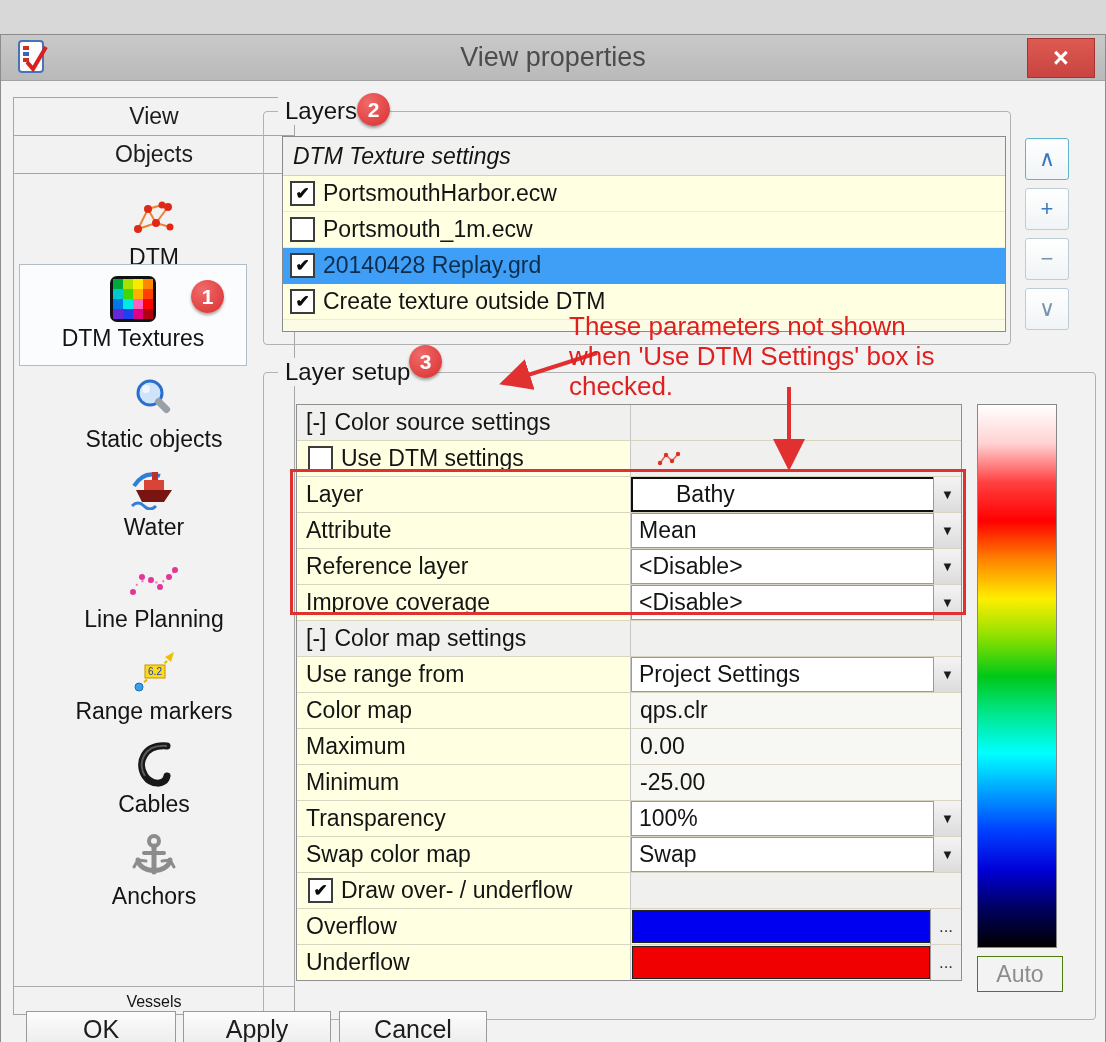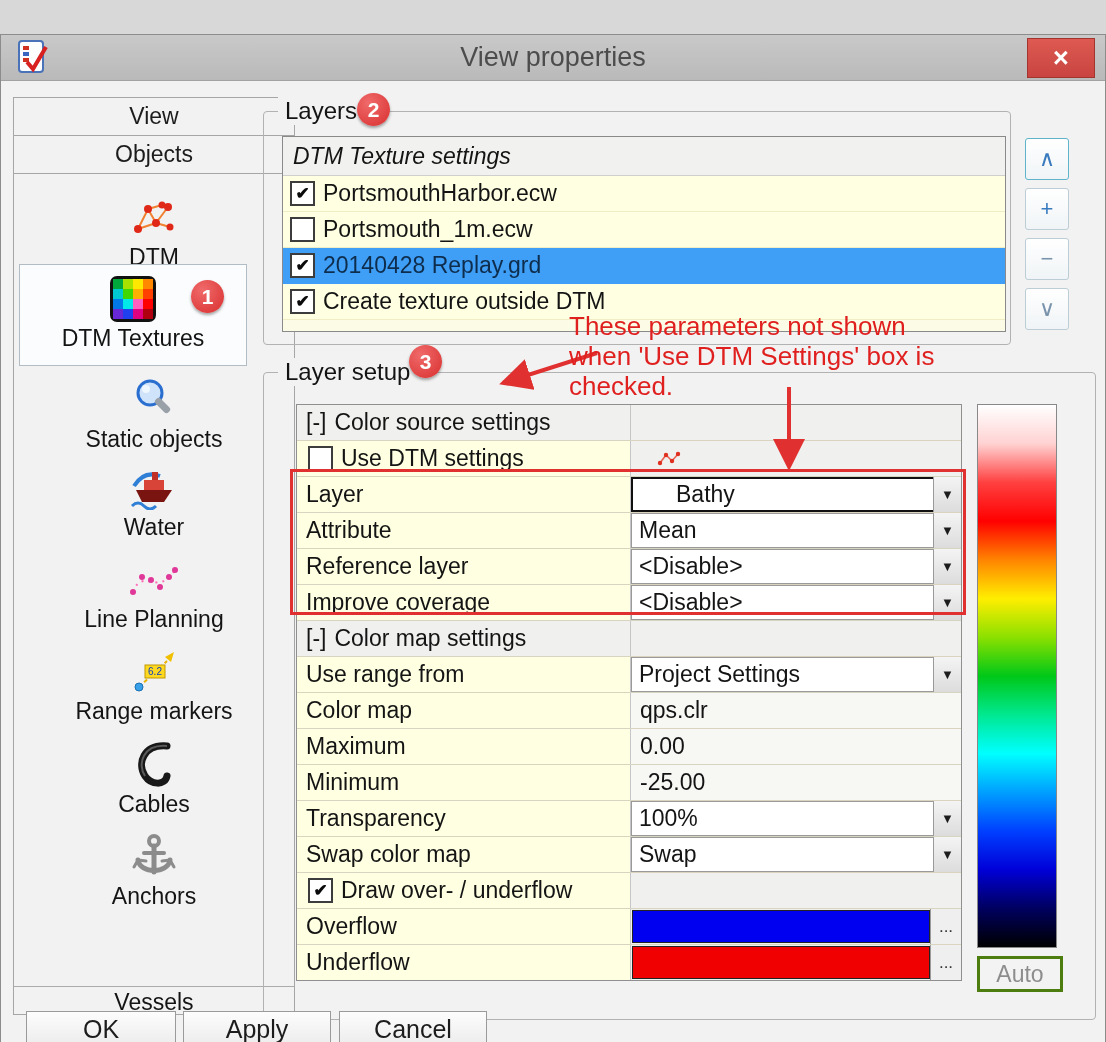--- a/index.html
+++ b/index.html
@@ -11,21 +11,21 @@
   .title{position:absolute;left:0;right:0;top:0;height:45px;display:flex;align-items:center;justify-content:center;font-size:27px;color:#4c4c4c;}
   .close{position:absolute;right:10px;top:3px;width:66px;height:38px;background:linear-gradient(#dd5a52,#c94440);border:1px solid #a33530;color:#fff;display:flex;align-items:center;justify-content:center;font-size:27px;font-weight:bold;cursor:pointer;}
 
   
   .sidebar{position:absolute;left:12px;top:62px;width:282px;height:918px;border:1px solid #a6a6a6;background:#f2f2f2;box-sizing:border-box;}
   .stab{height:37px;border-bottom:1px solid #a6a6a6;display:flex;align-items:center;justify-content:center;font-size:23px;color:#1c1c1c;cursor:pointer;}
   .side-item{position:absolute;left:0;width:100%;text-align:center;cursor:pointer;}
   .side-item .sicon{height:52px;display:flex;align-items:center;justify-content:center;}
   .side-item .slbl{font-size:23px;color:#141414;}
   .side-item.sel{left:5px;width:226px;border:1px solid #b2bcc4;background:#fbfcfd;padding-top:8px;height:92px;}
-  .vessels-row{position:absolute;left:0;right:0;top:888px;height:30px;border-top:1px solid #ababab;display:flex;align-items:center;justify-content:center;font-size:23px;color:#141414;cursor:pointer;}
+  .vessels-row{position:absolute;left:0;right:0;top:888px;height:30px;border-top:1px solid #ababab;display:flex;align-items:center;justify-content:center;font-size:16px;color:#141414;cursor:pointer;}
 
   
   .group{position:absolute;border:1px solid #b2b2b2;border-radius:4px;box-sizing:border-box;}
   .glabel{position:absolute;top:-15px;left:14px;background:#f2f2f2;padding:0 7px;font-size:24px;color:#141414;}
   .group-layers{left:262px;top:76px;width:748px;height:234px;}
   .group-setup{left:262px;top:337px;width:833px;height:648px;}
 
   
   .llist{position:absolute;left:18px;top:24px;width:724px;height:196px;border:1px solid #8a8a8a;background:#fcfce6;box-sizing:border-box;}
   .llist-header{height:38px;background:#f1f1ef;border-bottom:1px solid #cfcfcf;display:flex;align-items:center;padding-left:10px;font-size:23px;color:#141414;font-style:italic;}
@@ -53,21 +53,21 @@
   .g-val.combo.focused{box-shadow:inset 0 0 0 2px #101010;padding-left:45px;}
   .combo-btn{position:absolute;right:0;top:0;bottom:0;width:27px;background:linear-gradient(#f4f4f4,#dcdcdc);border-left:1px solid #9a9a9a;display:flex;align-items:center;justify-content:center;font-size:13px;color:#1c1c1c;}
   .g-val.plain{background:#f7f7f4;padding-left:9px;cursor:text;}
   .g-val.graycell{background:#f0f0ee;}
   .swatch{position:absolute;left:1px;top:1px;bottom:1px;right:31px;border:1px solid #222;cursor:pointer;}
   .dots{position:absolute;right:0;top:0;bottom:0;width:30px;background:#efefef;border-left:1px solid #9a9a9a;display:flex;align-items:center;justify-content:center;font-size:17px;color:#333;cursor:pointer;}
   .mini-icon{margin-left:26px;}
 
   
   .gradient{position:absolute;left:713px;top:31px;width:80px;height:544px;border:1px solid #888;box-sizing:border-box;}
-  .auto-btn{position:absolute;left:713px;top:583px;width:86px;height:36px;background:#f3f3f3;border:3px solid #4d7c0f;display:flex;align-items:center;justify-content:center;font-size:23px;color:#8d8d8d;cursor:pointer;box-sizing:border-box;}
+  .auto-btn{position:absolute;left:713px;top:583px;width:86px;height:36px;background:#f3f3f3;border:1px solid #4d7c0f;display:flex;align-items:center;justify-content:center;font-size:23px;color:#8d8d8d;cursor:pointer;box-sizing:border-box;}
 
   
   .btn{position:absolute;top:976px;height:37px;background:linear-gradient(#fdfdfd,#ebebeb);border:1px solid #9a9a9a;display:flex;align-items:center;justify-content:center;font-size:25px;color:#1c1c1c;z-index:50;cursor:pointer;box-sizing:border-box;}
   .btn-ok{left:25px;width:150px;}
   .btn-apply{left:182px;width:148px;}
   .btn-cancel{left:338px;width:148px;}
 
   
   .badge{position:absolute;width:33px;height:33px;border-radius:50%;background:radial-gradient(circle at 35% 30%,#f06a6a,#d92f2f);color:#fff;font-size:21px;font-weight:bold;display:flex;align-items:center;justify-content:center;box-shadow:0 2px 3px rgba(0,0,0,.35);z-index:45;}
   .badge1{left:190px;top:245px;}

